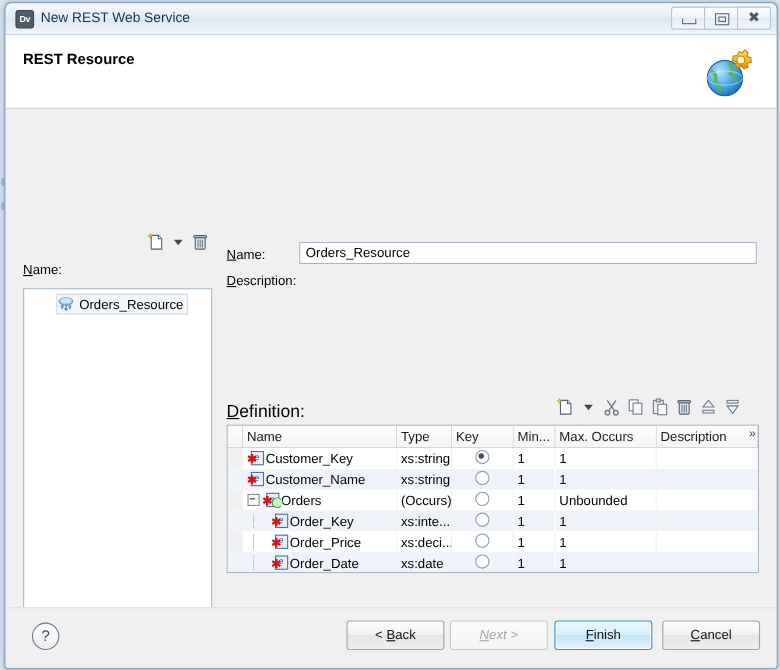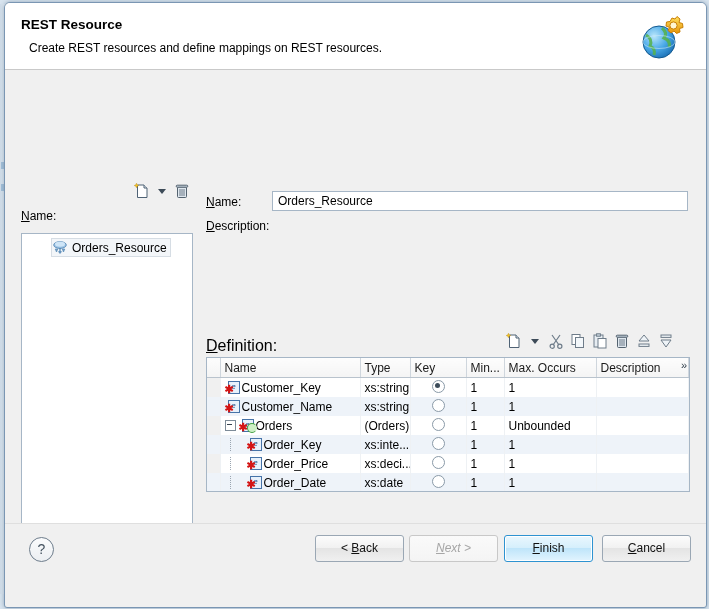--- a/index.html
+++ b/index.html
@@ -212,24 +212,38 @@
 </head>
 <body>
 
 <div class="ghost-left">
   <div class="ghost-mark" style="top:158px;"></div>
   <div class="ghost-mark" style="top:180px;"></div>
 </div>
 
 <div class="window">
 
+  <div class="titlebar">
+    <div class="app-icon">Dv</div>
+    <div class="title-text">New REST Web Service</div>
+    <div class="win-btns">
+      <div class="win-btn">
+          <span class="gl-min"></span>
+        </div>
+      <div class="win-btn">
+          <span class="gl-max"></span>
+        </div>
+      <div class="win-btn">
+          <span class="gl-close">✖</span>
+        </div>
+    </div>
+  </div>
 
   <div class="header">
     <h1>REST Resource</h1>
-    <div class="sub">Create REST resources and define mappings on REST resources.</div>
     <svg class="header-icon" viewBox="0 0 52 48">
       <defs>
         <radialGradient id="gl" cx="35%" cy="32%" r="75%">
           <stop offset="0%" stop-color="#b9e6fb"></stop>
             <stop offset="55%" stop-color="#4aa9e8"></stop>
             <stop offset="100%" stop-color="#1a6fb5"></stop>
         </radialGradient>
         <linearGradient id="gr" x1="0" y1="0" x2="0" y2="1">
           <stop offset="0%" stop-color="#ffdf5e"></stop>
             <stop offset="100%" stop-color="#e59407"></stop>
@@ -387,21 +401,21 @@
                 <span class="cellname">
                   <span class="expander"></span>
                   <span class="eicon">
                     <span class="sq">e</span>
                     <span class="ast">✱</span>
                     <span class="recur"></span>
                   </span>
                   <span>Orders</span>
                 </span>
               </td>
-              <td>(Orders)</td>
+              <td>(Occurs)</td>
               <td style="text-align: center; padding-left: 0px;"><span class="radio"></span></td>
               <td>1</td>
               <td>Unbounded</td>
               <td></td>
             </tr>
             <tr class="alt">
               <td class="gutter"></td>
               <td>
                 <span class="cellname">
                   <span class="dotline"></span>

